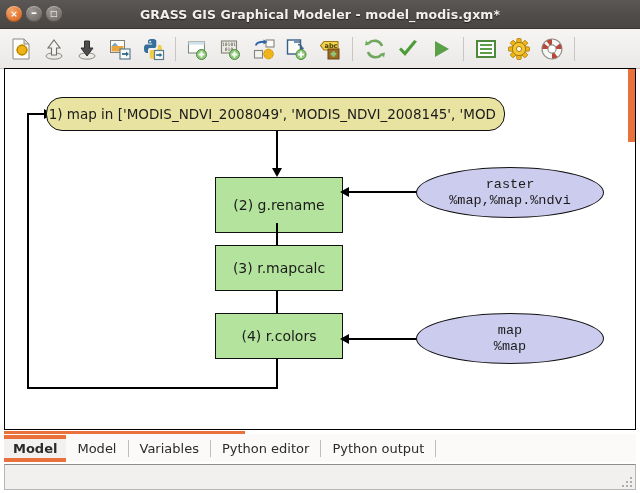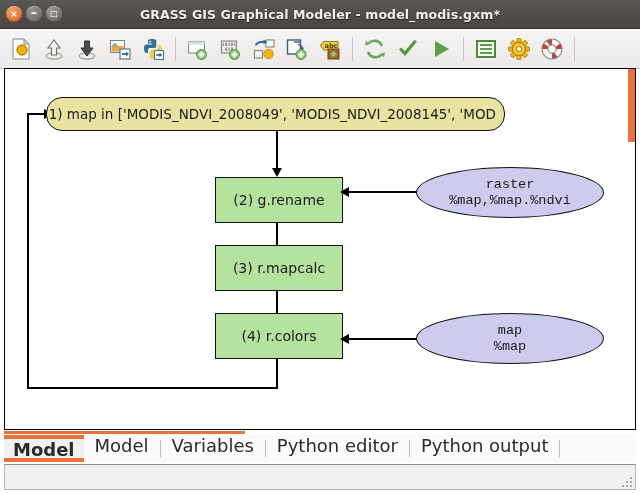--- a/index.html
+++ b/index.html
@@ -164,22 +164,23 @@
     width: 632px;
     height: 28px;
     display: flex;
     align-items: flex-end;
     background: #fbfaf9;
   }
   .tab {
     position: relative;
     height: 27px;
     display: flex;
+    align-items: center;
     padding: 0 11px;
-    font-size: 18px;
+    font-size: 13px;
     color: #2b2b2b;
     box-sizing: border-box;
   }
   .tab.active {
     font-weight: bold;
     background: #f3f1ef;
     border-top: 4px solid #e8713c;
     border-bottom: 4px solid #e8713c;
     padding: 0 9px;
   }
@@ -458,21 +459,21 @@
     <div class="ln ln-h" style="left:22px; top:44px; width:19px;"></div>
     <div class="arrow-r" style="left:39px; top:40px;"></div>
 
     <div class="node node-data" style="left:41px; top:28px; width:459px; height:34px;">
       <span>(1) map in ['MODIS_NDVI_2008049', 'MODIS_NDVI_2008145', 'MOD</span>
     </div>
 
     <div class="ln ln-v" style="left:271px; top:62px; height:41px;"></div>
     <div class="arrow-d" style="left:267px; top:99px;"></div>
 
-    <div class="node node-cmd" style="left:210px; top:108px; width:128px; height:46px;">
+    <div class="node node-cmd" style="left:210px; top:108px; width:128px; height:56px;">
       <span>(2) g.rename</span>
     </div>
 
     <div class="ln ln-v" style="left:271px; top:154px; height:41px;"></div>
     <div class="arrow-d" style="left:267px; top:191px;"></div>
 
     <div class="node node-cmd" style="left:210px; top:176px; width:128px; height:46px;">
       <span>(3) r.mapcalc</span>
     </div>
 

